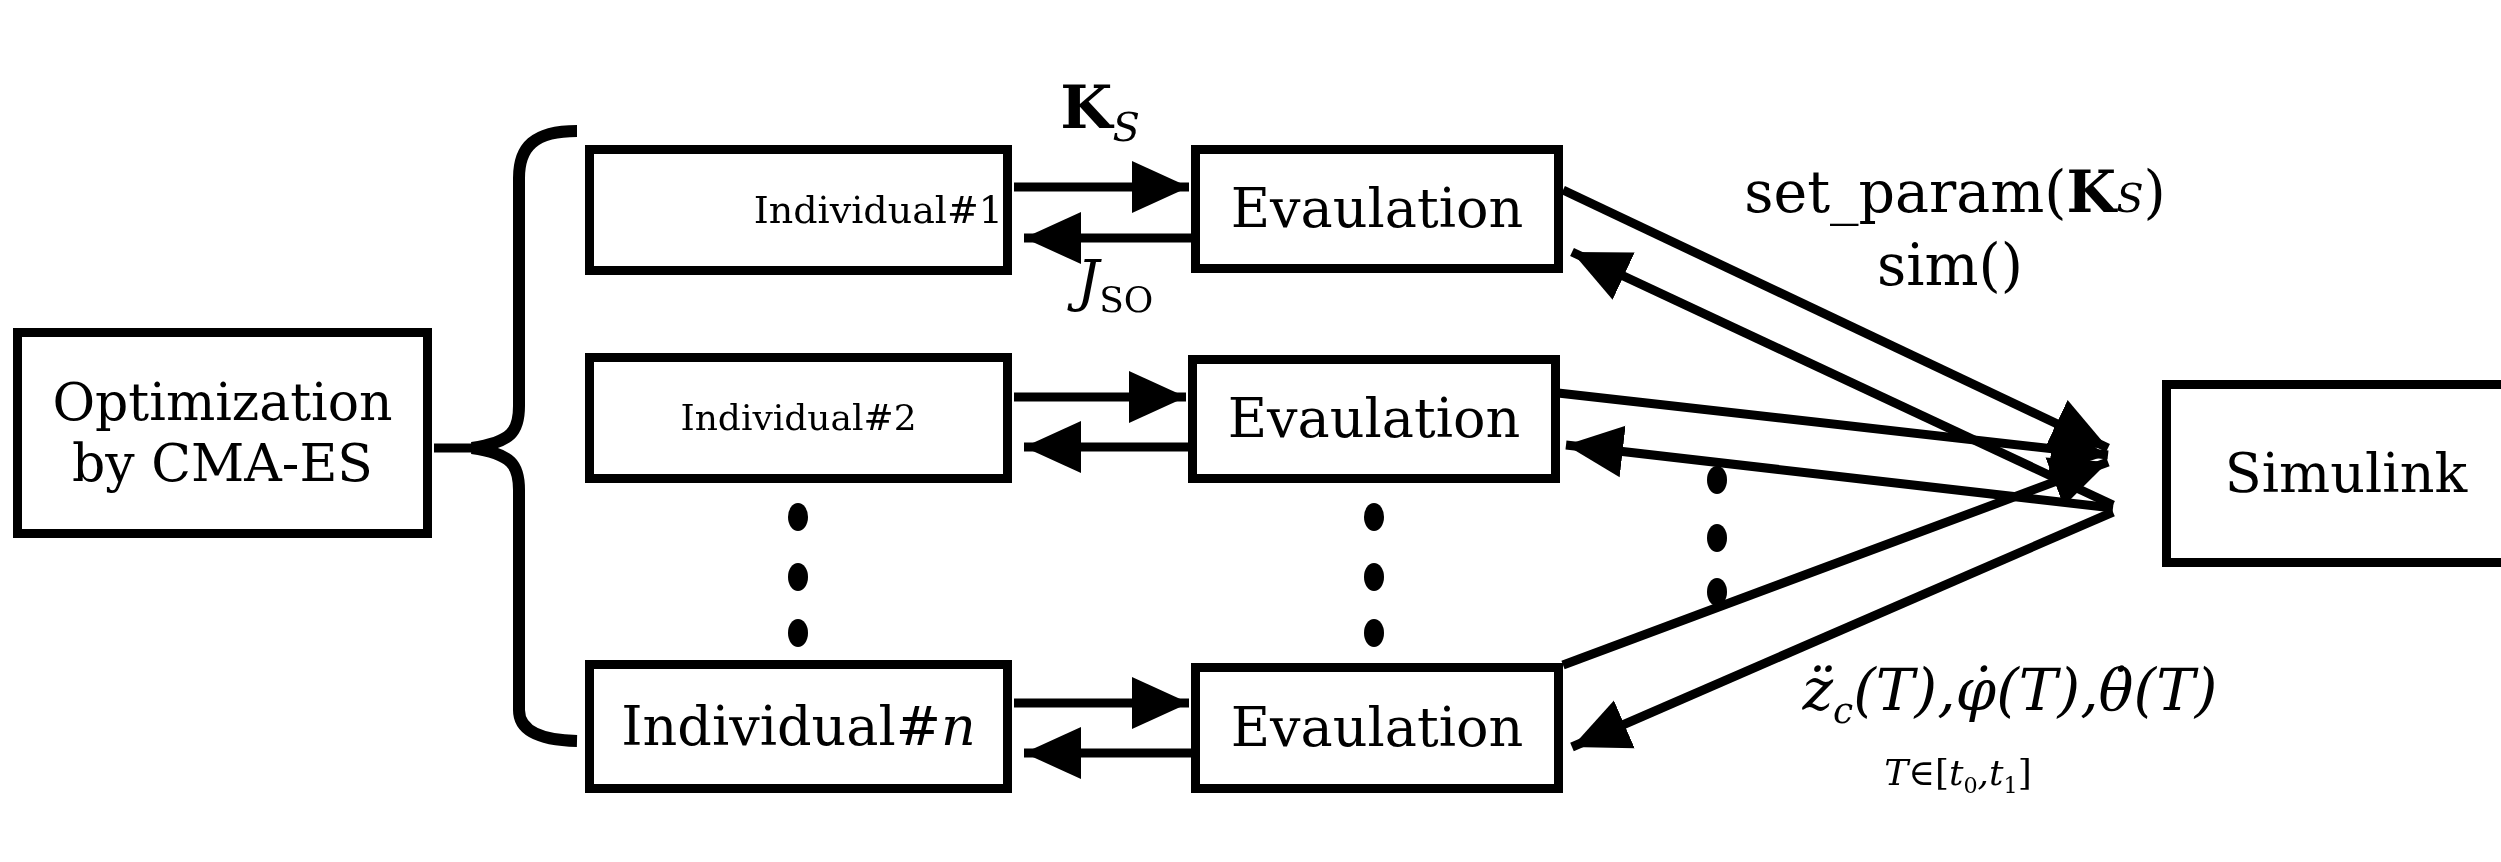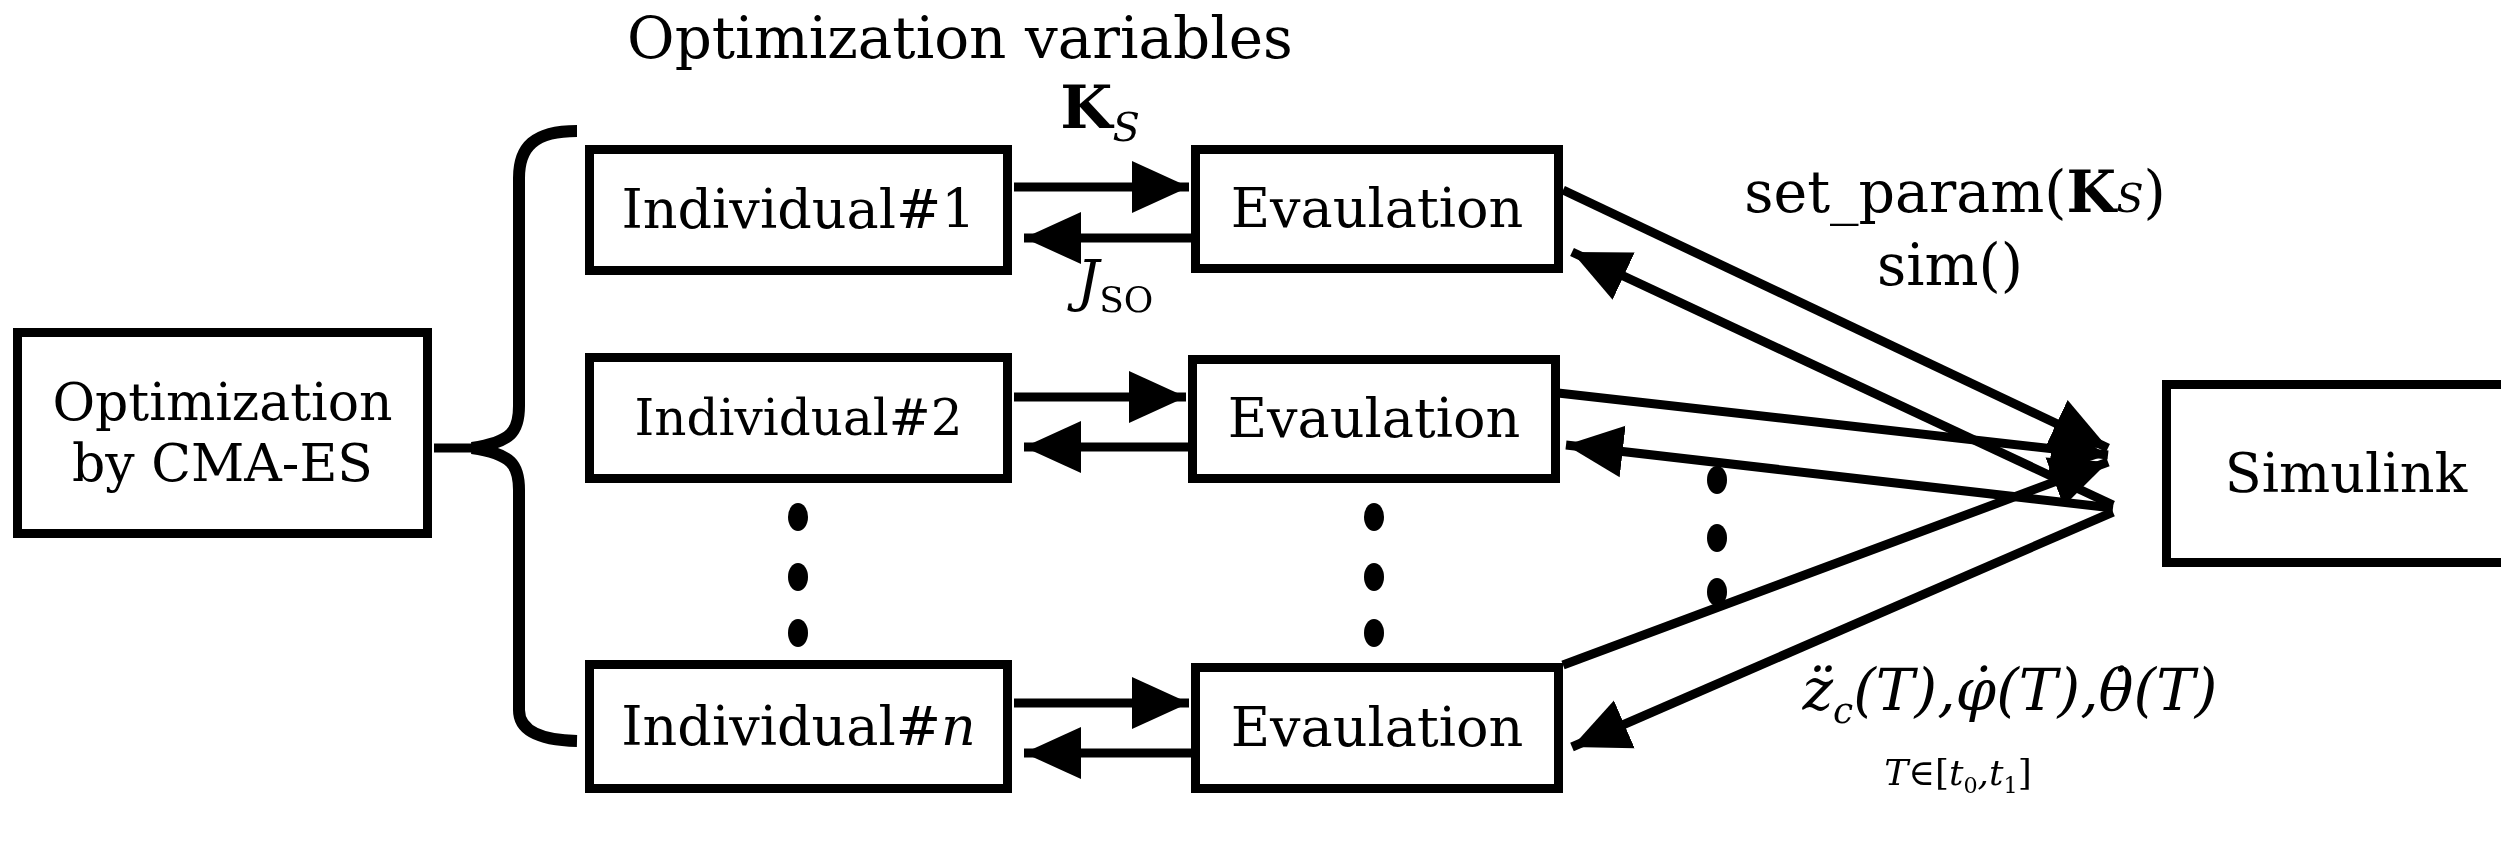--- a/index.html
+++ b/index.html
@@ -78,39 +78,38 @@
       <ellipse cx="1374" cy="577" rx="10" ry="14"></ellipse>
       <ellipse cx="1374" cy="633" rx="10" ry="14"></ellipse>
     </g>
     <g fill="#000">
       <ellipse cx="1717" cy="480" rx="10" ry="14"></ellipse>
       <ellipse cx="1717" cy="538" rx="10" ry="14"></ellipse>
       <ellipse cx="1717" cy="592" rx="10" ry="14"></ellipse>
     </g>
   </svg>
 
-  <div class="ann" style="left:610px;top:4px;width:700px;font-size:58px;">Optimization variables</div>
 
   <div class="ann" style="left:1020px;top:72px;width:160px;font-size:60px;">
     <span class="bold">K</span><sub class="it" style="font-size:40px;">S</sub>
   </div>
 
   <div class="ann" style="left:1030px;top:248px;width:170px;font-size:56px;">
     <span class="it">J</span><sub style="font-size:36px;">SO</sub>
   </div>
 
   <div class="box" style="left:13px;top:328px;width:419px;height:210px;font-size:52px;">
     <span class="bl">Optimization</span>
     <span class="bl">by CMA-ES</span>
   </div>
 
-  <div class="box" style="left:585px;top:145px;width:427px;height:130px;font-size:54px;">
+  <div class="box" style="left:585px;top:145px;width:427px;height:130px;font-size:38px;align-items:flex-end;">
     <span class="bl"><span>Individual#</span><span>1</span></span>
   </div>
-  <div class="box" style="left:585px;top:353px;width:427px;height:130px;font-size:50px;">
+  <div class="box" style="left:585px;top:353px;width:427px;height:130px;font-size:36px;">
     <span class="bl"><span>Individual#</span><span>2</span></span>
   </div>
   <div class="box" style="left:585px;top:660px;width:427px;height:133px;font-size:54px;">
     <span class="bl"><span>Individual#</span><span class="it">n</span></span>
   </div>
 
   <div class="box" style="left:1191px;top:145px;width:372px;height:128px;font-size:54px;">
     <span class="bl">Evaulation</span>
   </div>
   <div class="box" style="left:1188px;top:355px;width:372px;height:128px;font-size:54px;">

